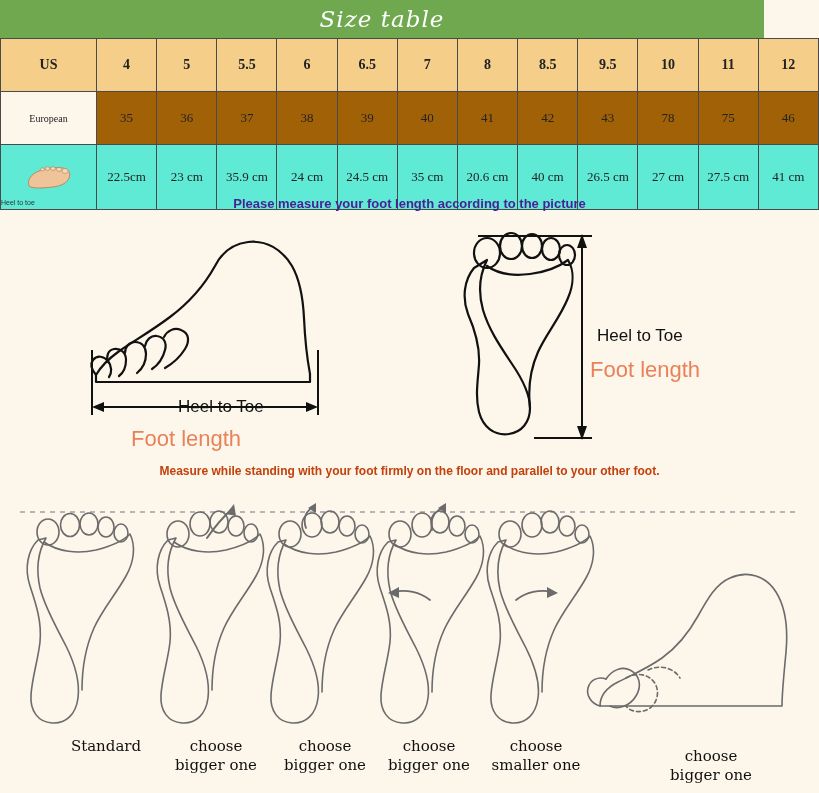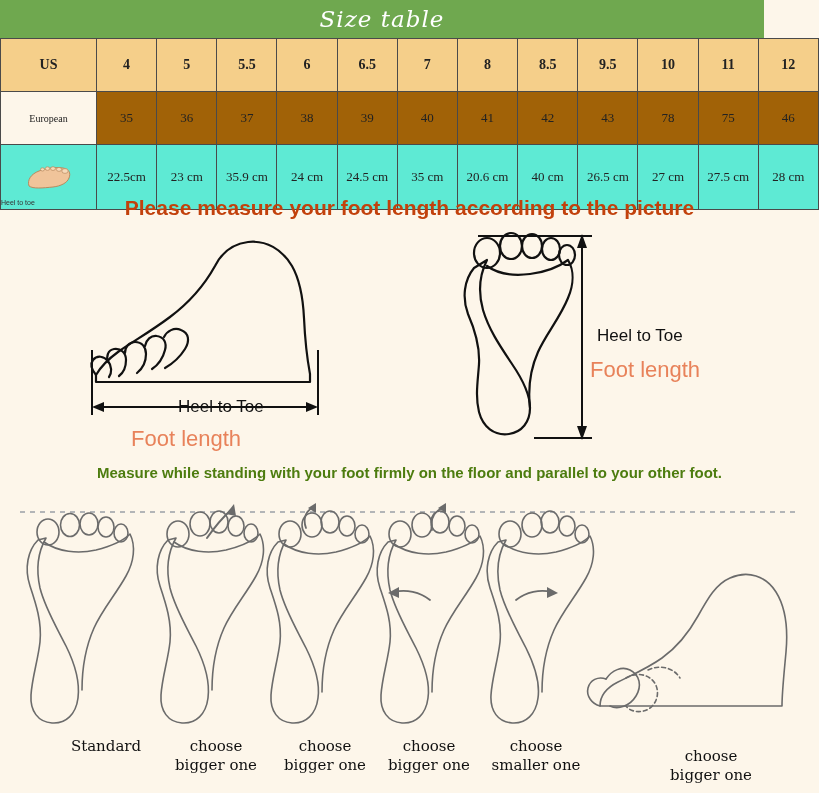--- a/index.html
+++ b/index.html
@@ -91,23 +91,23 @@
     font-family: "Liberation Sans", sans-serif;
   }
 
   
   .measure-title {
     position: absolute;
     top: 196px;
     left: 0;
     width: 819px;
     text-align: center;
-    font-size: 21px;
+    font-size: 13px;
     font-weight: bold;
-    color: #c2410c;
+    color: #4c1d95;
     font-family: "Liberation Sans", sans-serif;
   }
   .diagram-area {
     position: absolute;
     top: 222px;
     left: 0;
     width: 819px;
     height: 245px;
   }
   .lbl-heel-side {
@@ -141,23 +141,23 @@
     font-size: 22px;
     color: #e8825a;
     font-family: "Liberation Sans", sans-serif;
   }
   .measure-note {
     position: absolute;
     top: 464px;
     left: 0;
     width: 819px;
     text-align: center;
-    font-size: 15px;
+    font-size: 12px;
     font-weight: bold;
-    color: #4d7c0f;
+    color: #c2410c;
   }
 
   
   .bottom-area {
     position: absolute;
     top: 492px;
     left: 0;
     width: 819px;
     height: 301px;
     background: #fdf6ea;
@@ -236,21 +236,21 @@
         <td>23 cm</td>
         <td>35.9 cm</td>
         <td>24 cm</td>
         <td>24.5 cm</td>
         <td>35 cm</td>
         <td>20.6 cm</td>
         <td>40 cm</td>
         <td>26.5 cm</td>
         <td>27 cm</td>
         <td>27.5 cm</td>
-        <td>28 cm</td>
+        <td>41 cm</td>
       </tr>
     </tbody>
       </table>
   </div>
 
   <div class="measure-title">Please measure your foot length according to the picture</div>
 
   <div class="diagram-area">
     <svg width="819" height="245" viewBox="0 0 819 245">
 

